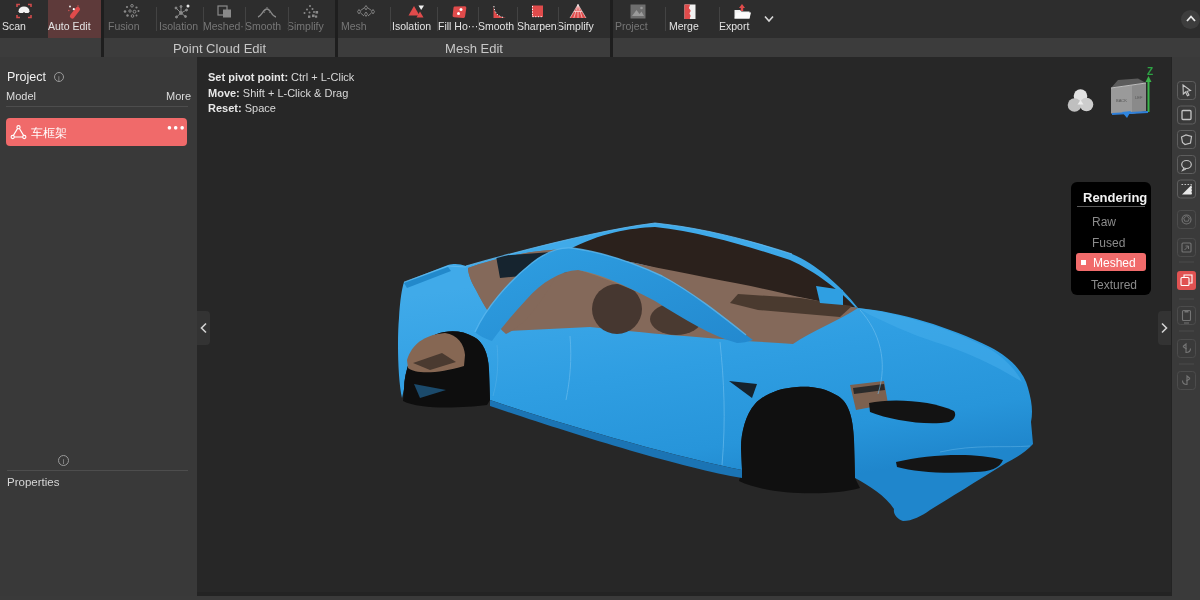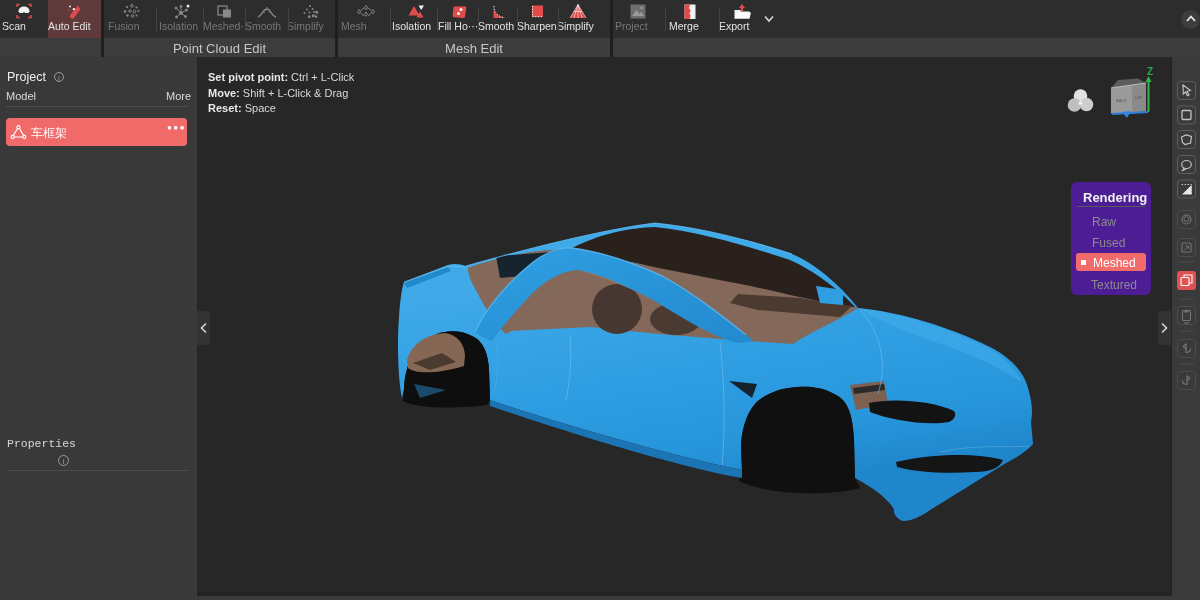--- a/index.html
+++ b/index.html
@@ -237,21 +237,21 @@
   <div class="abs" style="left:6px;top:49px;width:182px;height:1px;background:#4d4d4d;"></div>
   <div class="abs" style="left:6px;top:61px;width:181px;height:28px;background:#f06a6a;border-radius:4px;"></div>
   <svg class="abs" style="left:10px;top:67px;" width="17" height="17" viewBox="0 0 17 17">
     <path d="M8.5 3 L14.5 13 L2.5 13 Z" fill="none" stroke="#fff" stroke-width="1.2"></path>
     <circle cx="8.5" cy="3.2" r="1.6" fill="#f06a6a" stroke="#fff" stroke-width="1.1"></circle>
     <circle cx="14.3" cy="13" r="1.6" fill="#f06a6a" stroke="#fff" stroke-width="1.1"></circle>
     <circle cx="2.7" cy="13" r="1.6" fill="#f06a6a" stroke="#fff" stroke-width="1.1"></circle>
   </svg>
   <div class="abs" style="left:31px;top:68px;font-size:12px;color:#fff;">车框架</div>
   <div class="abs" style="left:167px;top:66px;font-size:8px;color:#fff;letter-spacing:1.5px;">●●●</div>
-  <div class="abs" style="left:7px;top:380px;font-size:11.5px;color:#d6d6d6;font-family:Liberation Mono, monospace;">Properties</div>
+  <div class="abs" style="left:7px;top:419px;font-size:11.5px;color:#d6d6d6;">Properties</div>
   <div class="abs" style="left:58px;top:398px;width:11px;height:11px;border:1px solid #9a9a9a;border-radius:50%;color:#9a9a9a;font-size:8px;text-align:center;line-height:11px;">i</div>
   <div class="abs" style="left:7px;top:413px;width:181px;height:1px;background:#4d4d4d;"></div>
 </div>
 
 <div class="abs" id="viewport"></div>
 <svg class="abs" style="left:197px;top:57px;" width="974" height="535" viewBox="197 57 974 535">
   <defs>
     <linearGradient id="bodyg" x1="0" y1="0.25" x2="0.25" y2="1">
       <stop offset="0" stop-color="#40aae9"></stop>
       <stop offset="0.45" stop-color="#2f9ee2"></stop>
@@ -459,21 +459,21 @@
   <path d="M6 265.5 L9.5 268" fill="none" stroke="#757575" stroke-width="1.1"></path>
 
   <path d="M2 283 H17" stroke="#4b4b4b"></path>
 
   <rect x="0.5" y="290.5" width="18" height="18" rx="3" fill="none" stroke="#4c4c4c"></rect>
   <path d="M13 297.5 L10 295 V303.5 C8 303.5 5.5 302.5 5.5 299.5" fill="none" stroke="#757575" stroke-width="1.1"></path>
   <path d="M13 297.5 L9.5 300" fill="none" stroke="#757575" stroke-width="1.1"></path>
 </svg>
 </div>
 
-<div class="abs" style="left:1071px;top:182px;width:80px;height:113px;background:#4c1d95;border-radius:6px;">
+<div class="abs" style="left:1071px;top:182px;width:80px;height:113px;background:#000000;border-radius:6px;">
   <div class="abs" style="left:12px;top:8px;font-size:13px;font-weight:bold;color:#f2f2f2;">Rendering</div>
   <div class="abs" style="left:6px;top:24px;width:68px;height:1px;background:#5a5a5a;"></div>
   <div class="abs" style="left:21px;top:33px;font-size:12px;color:#8b8b8b;">Raw</div>
   <div class="abs" style="left:21px;top:54px;font-size:12px;color:#8b8b8b;">Fused</div>
   <div class="abs" style="left:5px;top:71px;width:70px;height:18px;background:#f16b6b;border-radius:3px;"></div>
   <div class="abs" style="left:10px;top:78px;width:5px;height:5px;background:#fff;"></div>
   <div class="abs" style="left:22px;top:74px;font-size:12px;color:#fff;">Meshed</div>
   <div class="abs" style="left:20px;top:96px;font-size:12px;color:#8b8b8b;">Textured</div>
 </div>
 

